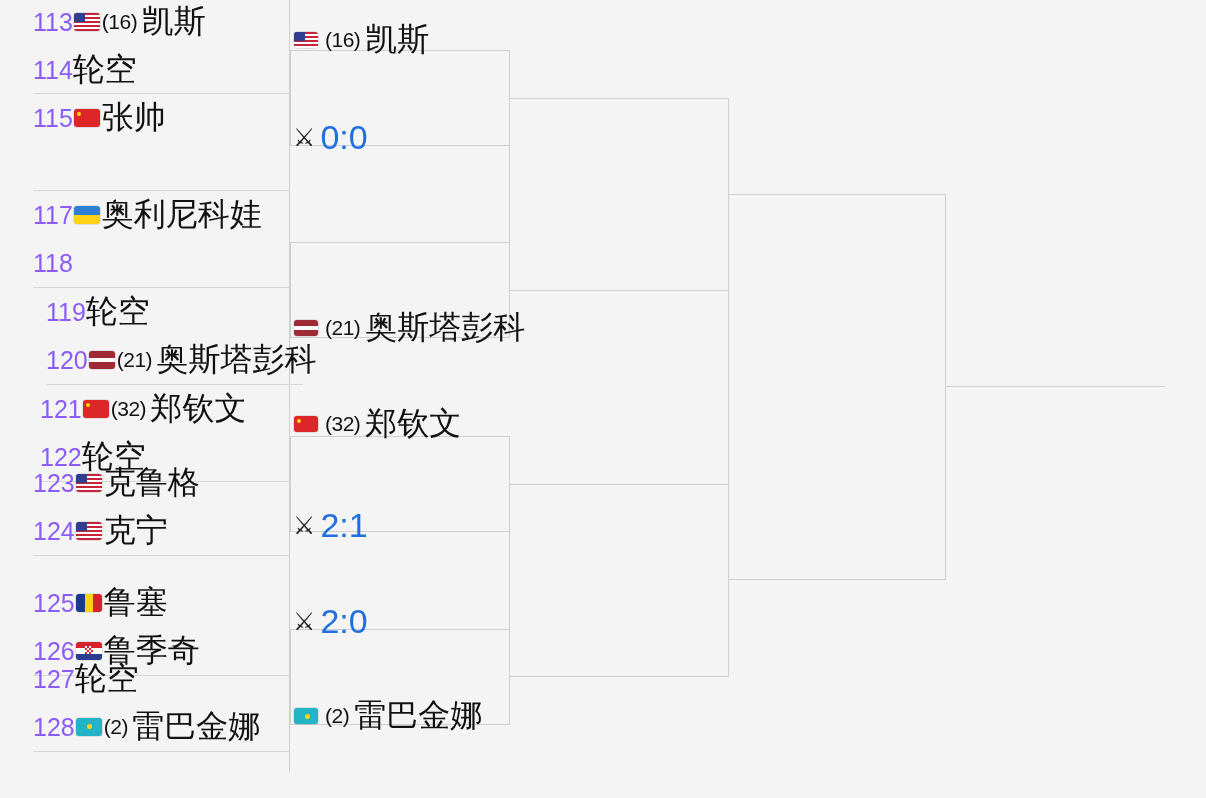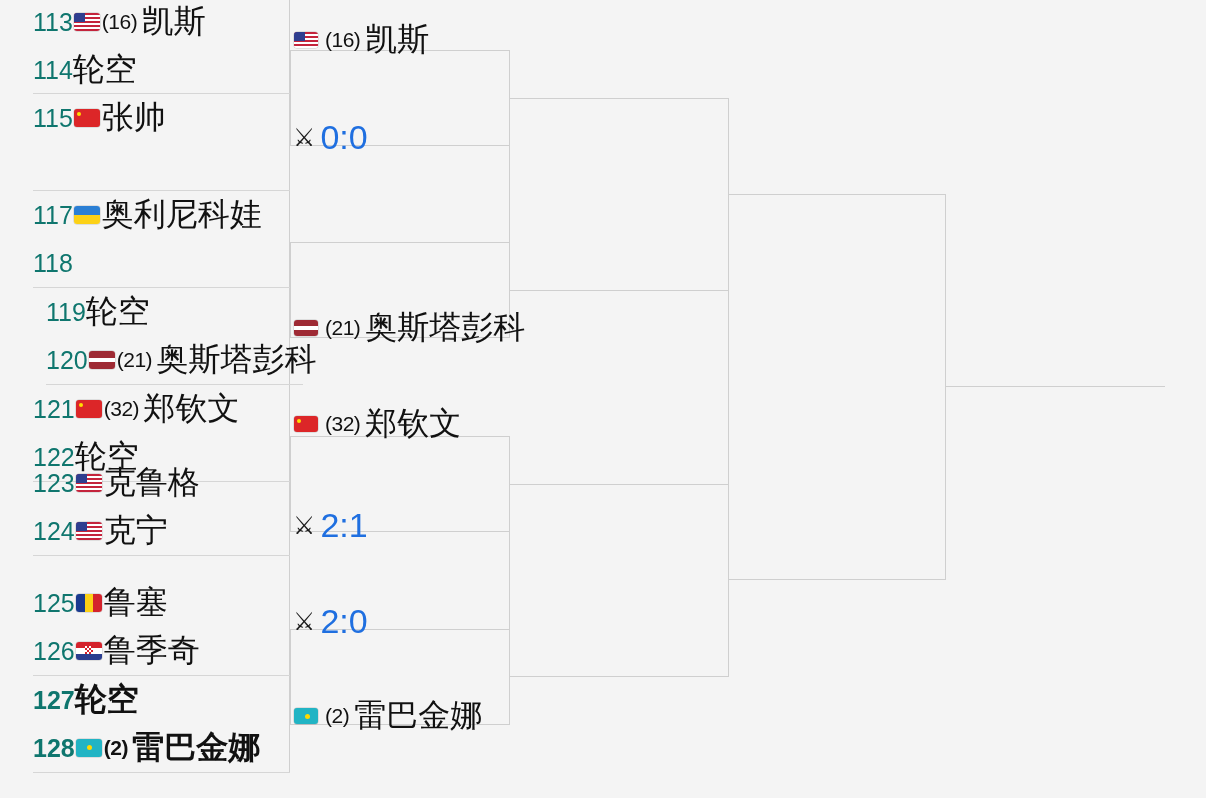--- a/index.html
+++ b/index.html
@@ -26,21 +26,21 @@
   }
   .r1-pair.first{border-top:1px solid #d6d6d6;}
   .r1-row{
     position:absolute;left:0;width:257px;height:48px;
     display:flex;align-items:center;
     white-space:nowrap;
   }
   .r1-row.a{top:0;}
   .r1-row.b{top:48px;}
   .seed-no{
-    font-size:25px;color:#0f766e;letter-spacing:0px;
+    font-size:25px;color:#8b5cf6;letter-spacing:0px;
     font-family:"Liberation Sans","DejaVu Sans",sans-serif;
   }
   .pname{
     font-size:32px;color:#111;
     font-family:"Liberation Sans","DejaVu Sans",sans-serif;
   }
   .pseed{font-size:21px;color:#111;letter-spacing:-.5px;}
 
   
   .flag{
@@ -127,21 +127,21 @@
           <span class="seed-no">118</span>
         </div>
       </div>
       <div class="r1-pair" style="top: 291px; margin-left: 13px;">
         <div class="r1-row a">
           <span class="seed-no">119</span>
           <span class="pname">轮空</span>
         </div>
         <div class="r1-row b"><span class="seed-no">120</span><span class="flag f-lv"></span><span class="pseed">(21)</span>&nbsp;<span class="pname">奥斯塔彭科</span></div>
       </div>
-      <div class="r1-pair" style="top: 388px;">
+      <div class="r1-pair" style="top: 388px; margin-left: 7px;">
         <div class="r1-row a"><span class="seed-no">121</span><span class="flag f-cn"></span><span class="pseed">(32)</span>&nbsp;<span class="pname">郑钦文</span></div>
         <div class="r1-row b">
           <span class="seed-no">122</span>
           <span class="pname">轮空</span>
         </div>
       </div>
       <div class="r1-pair" style="top: 462px;">
         <div class="r1-row a">
           <span class="seed-no">123</span>
           <span class="flag f-us"></span>
@@ -158,21 +158,21 @@
           <span class="seed-no">125</span>
           <span class="flag f-ro"></span>
           <span class="pname">鲁塞</span>
         </div>
         <div class="r1-row b">
           <span class="seed-no">126</span>
           <span class="flag f-hr"></span>
           <span class="pname">鲁季奇</span>
         </div>
       </div>
-      <div class="r1-pair" style="top: 679px; font-weight: bold;">
+      <div class="r1-pair" style="top: 658px;">
         <div class="r1-row a">
           <span class="seed-no">127</span>
           <span class="pname">轮空</span>
         </div>
         <div class="r1-row b"><span class="seed-no">128</span><span class="flag f-kz"></span><span class="pseed">(2)</span>&nbsp;<span class="pname">雷巴金娜</span></div>
       </div>
     </div>
 
   <div class="mbox" id="m2-1" style="left:290px;top:50px;width:220px;height:96px;"></div>
   <div class="mbox" id="m2-2" style="left:290px;top:242px;width:220px;height:96px;"></div>

